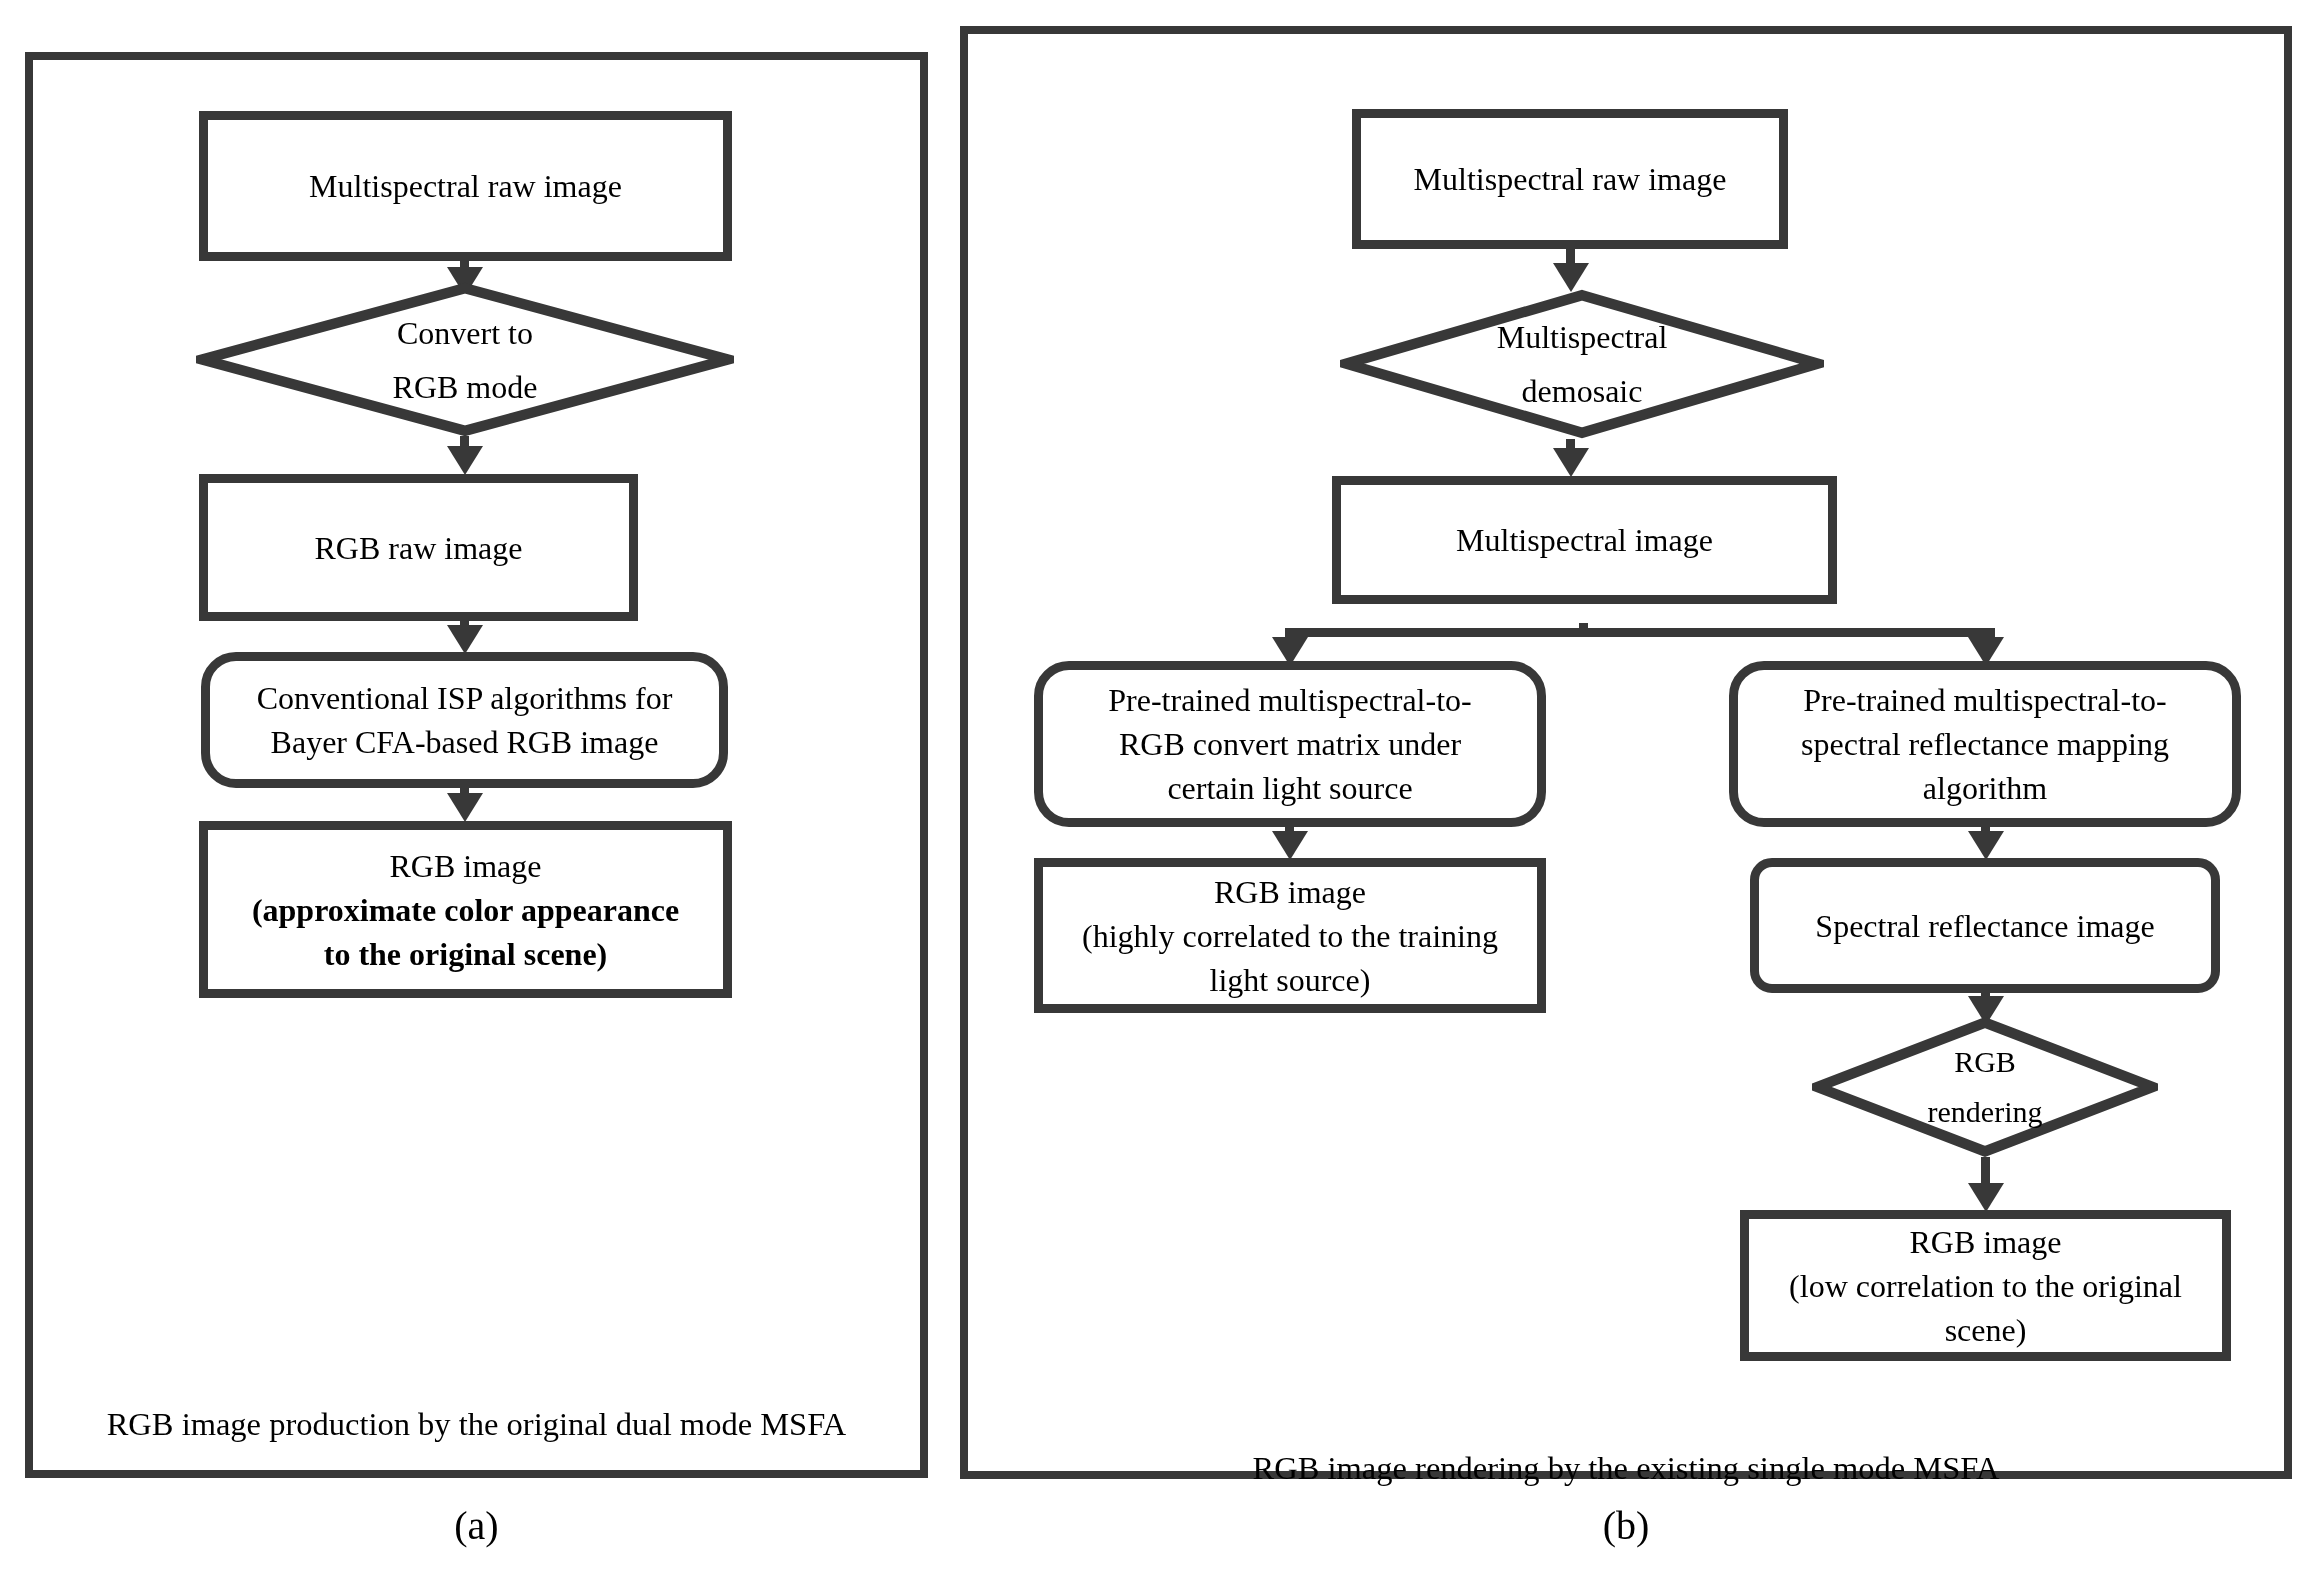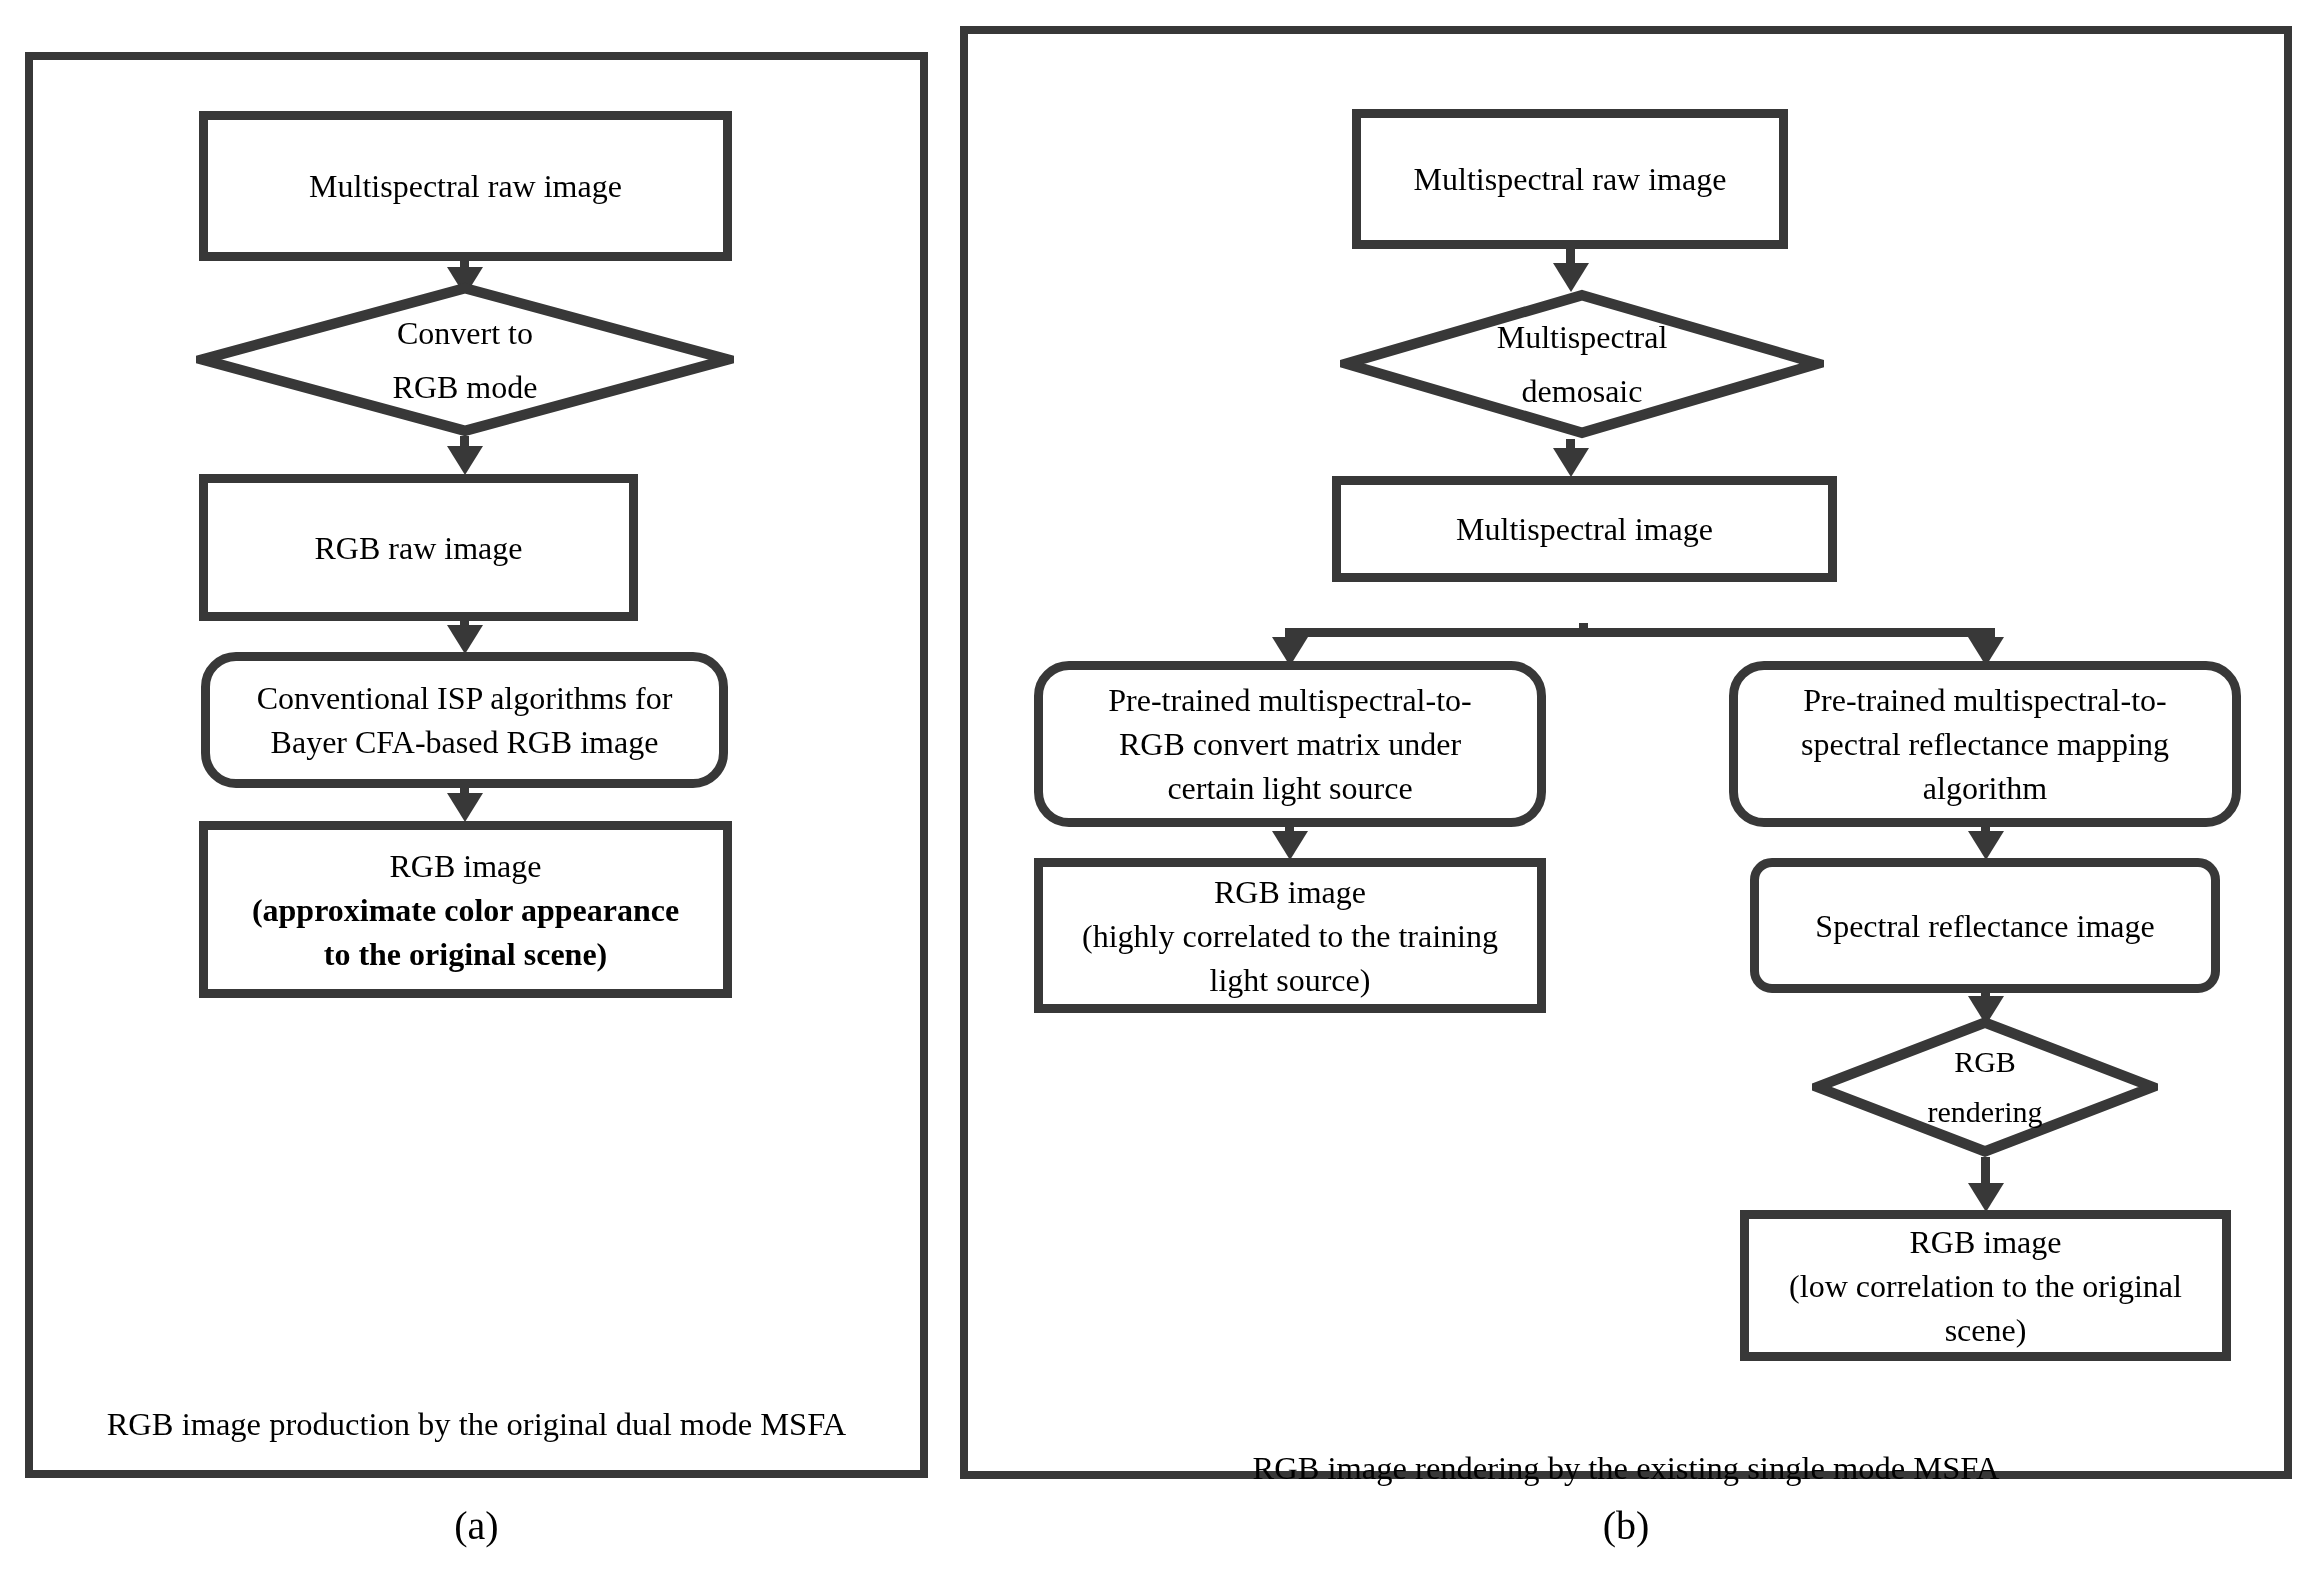--- a/index.html
+++ b/index.html
@@ -143,21 +143,21 @@
       <span class="ln">Multispectral</span>
       <span class="ln">demosaic</span>
     </div>
   </div>
 
   <div class="arrow" style="left:1552px;top:439px;height:38px;">
     <div class="stem"></div>
     <div class="head"></div>
   </div>
 
-  <div class="node" style="left:1332px;top:476px;width:505px;height:106px;">
+  <div class="node" style="left:1332px;top:476px;width:505px;height:128px;">
     <span class="ln">Multispectral image</span>
   </div>
 
   <div class="connector" style="left:1579px;top:623px;width:9px;height:8.3px;"></div>
   <div class="connector" style="left:1285px;top:628px;width:710px;height:9px;"></div>
 
   <div class="arrow" style="left:1271px;top:637px;height:29px;">
     <div class="stem"></div>
     <div class="head"></div>
   </div>

